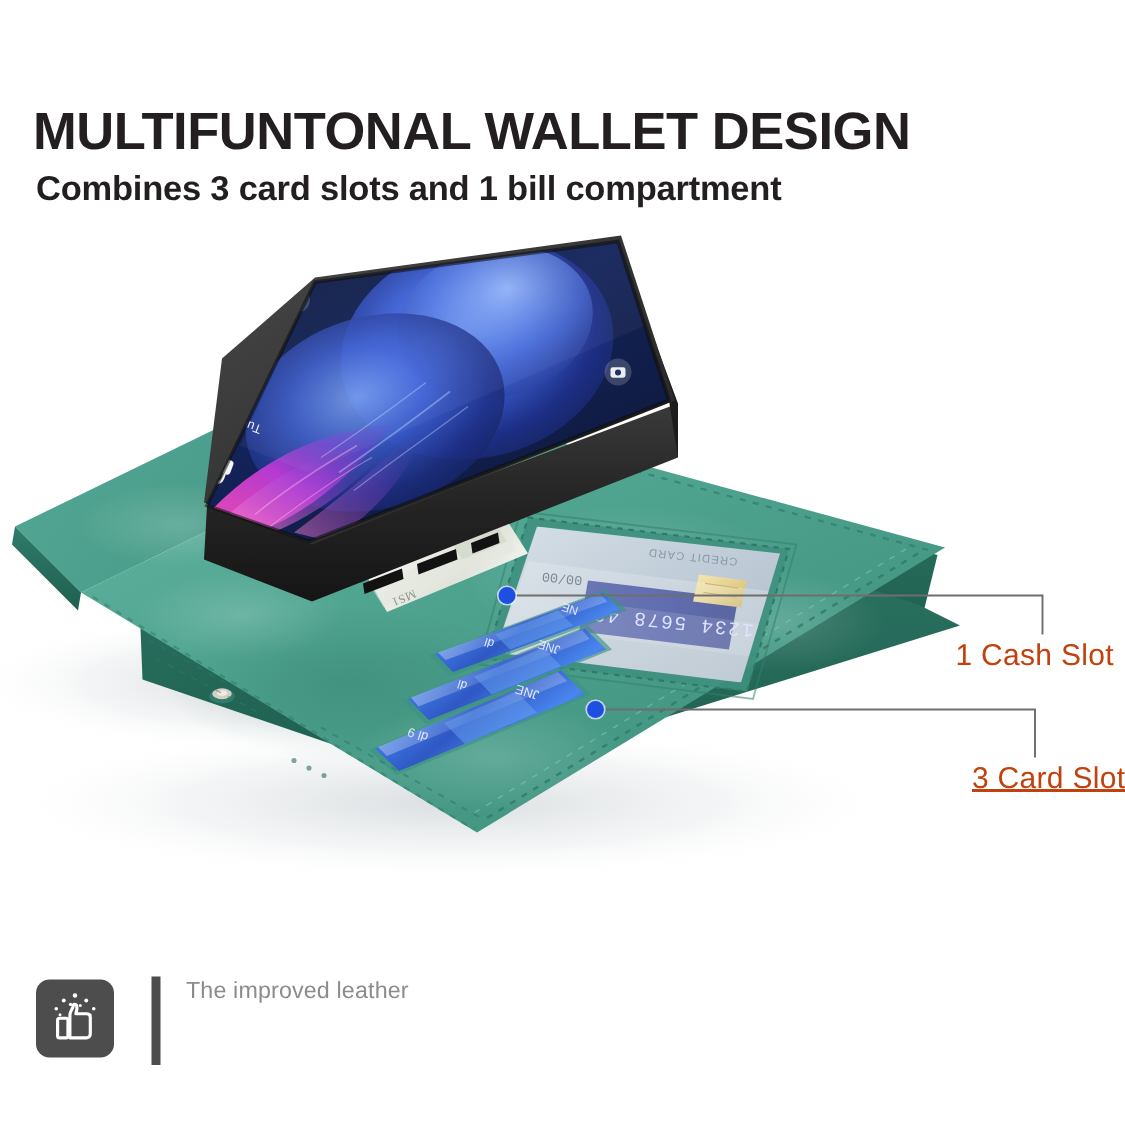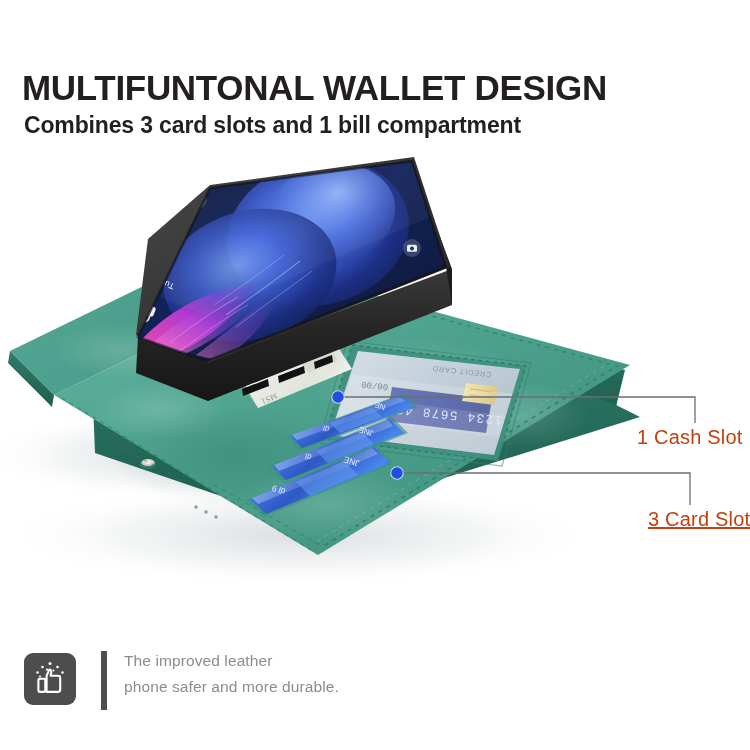--- a/index.html
+++ b/index.html
@@ -481,17 +481,16 @@
         <path d="M13.6,15.6 C13.6,13.4 15.2,11.8 15.6,10.4 C15.9,9.3 15.7,8.5 16.6,8.5
                  C17.7,8.5 18.3,9.6 18.3,11.1 C18.3,12.6 17.6,14.0 17.6,14.8
                  L24.6,14.8 C26.1,14.8 27.2,15.8 27.2,17.2 L27.2,28.4
                  C27.2,29.9 26.1,30.9 24.6,30.9 L13.6,30.9 Z" fill="none" stroke="#ffffff" stroke-width="2.1" stroke-linejoin="round"></path>
         <rect x="5.4" y="17.8" width="6.9" height="13.1" rx="1.3" fill="none" stroke="#ffffff" stroke-width="2.1"></rect>
       </svg>
     </div>
     <div class="feature-divider"></div>
     <div class="feature-text">
       <div>The improved leather</div>
-      <div>phone safer and more durable.</div>
     </div>
   </div>
 
 </div>
 
 </body></html>

